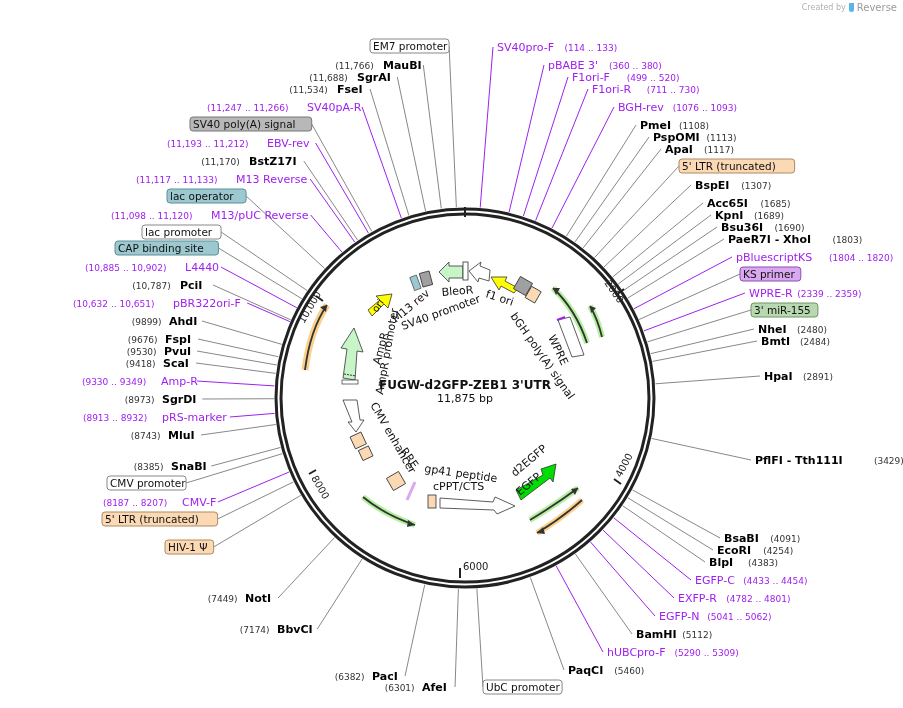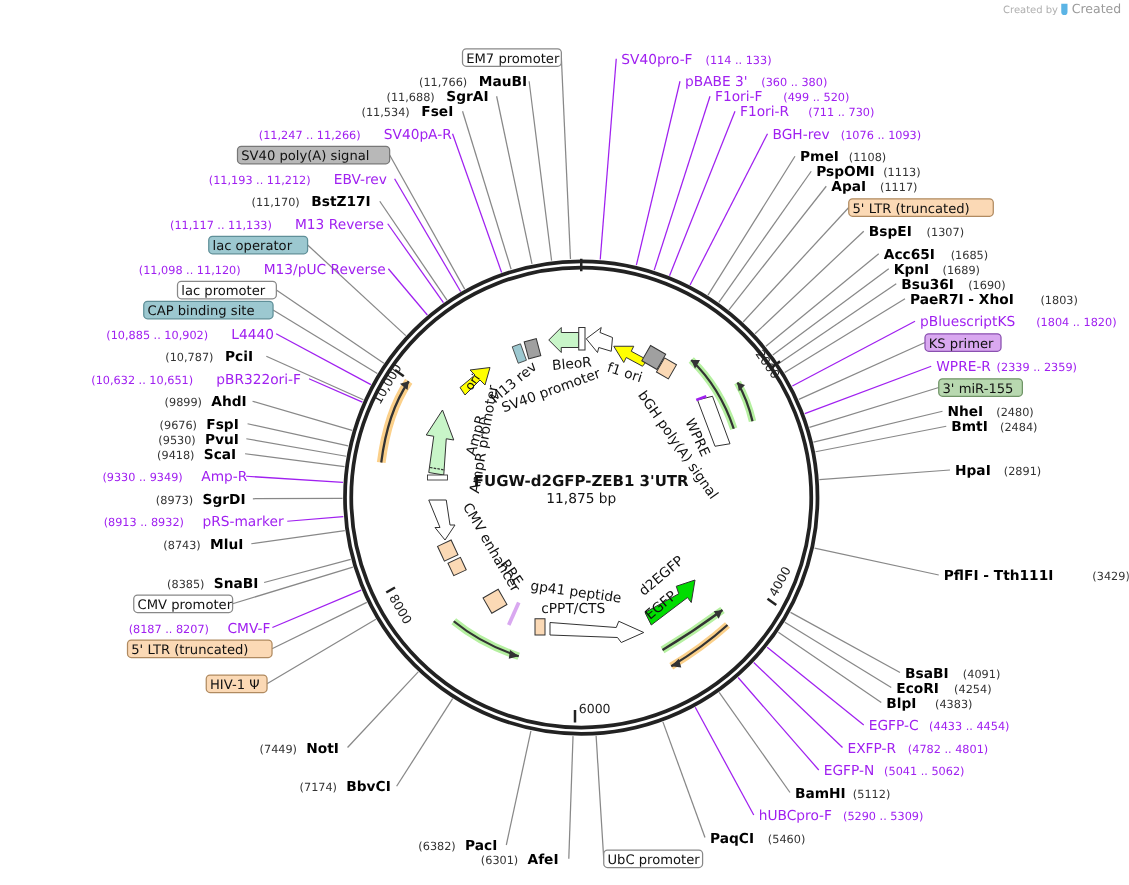--- a/index.html
+++ b/index.html
@@ -9,21 +9,21 @@
   .credit .sg { font-size:10px; color:#9a9a9a; }
   .credit .drop { width:5px; height:9px; background:#5bb4e5; border-radius:0 0 3px 3px; display:inline-block; }
   svg text { font-family:"DejaVu Sans", sans-serif; }
 </style>
 </head>
 <body>
 
 <div class="credit">
   <span>Created by</span>
   <span class="drop"></span>
-  <span class="sg">Created</span>
+  <span class="sg">Reverse</span>
 </div>
 
 <svg id="map" viewBox="0 0 903 708" xmlns="http://www.w3.org/2000/svg">
 
   <g id="leader-lines">
       <line x1="449.08" y1="46" x2="456.37041233784964" y2="207.1950466660227" stroke="#888" stroke-width="1"></line>
       <line x1="423.3" y1="65" x2="441.26733831946297" y2="208.480183702186" stroke="#888" stroke-width="1"></line>
       <line x1="397.3" y1="77" x2="425.5845139671312" y2="211.11121098152321" stroke="#888" stroke-width="1"></line>
       <line x1="370.04" y1="89" x2="408.8927155855071" y2="215.42680197895638" stroke="#888" stroke-width="1"></line>
       <line x1="362.04" y1="107" x2="401.2915539351963" y2="217.93824975856757" stroke="#a020f0" stroke-width="1"></line>

